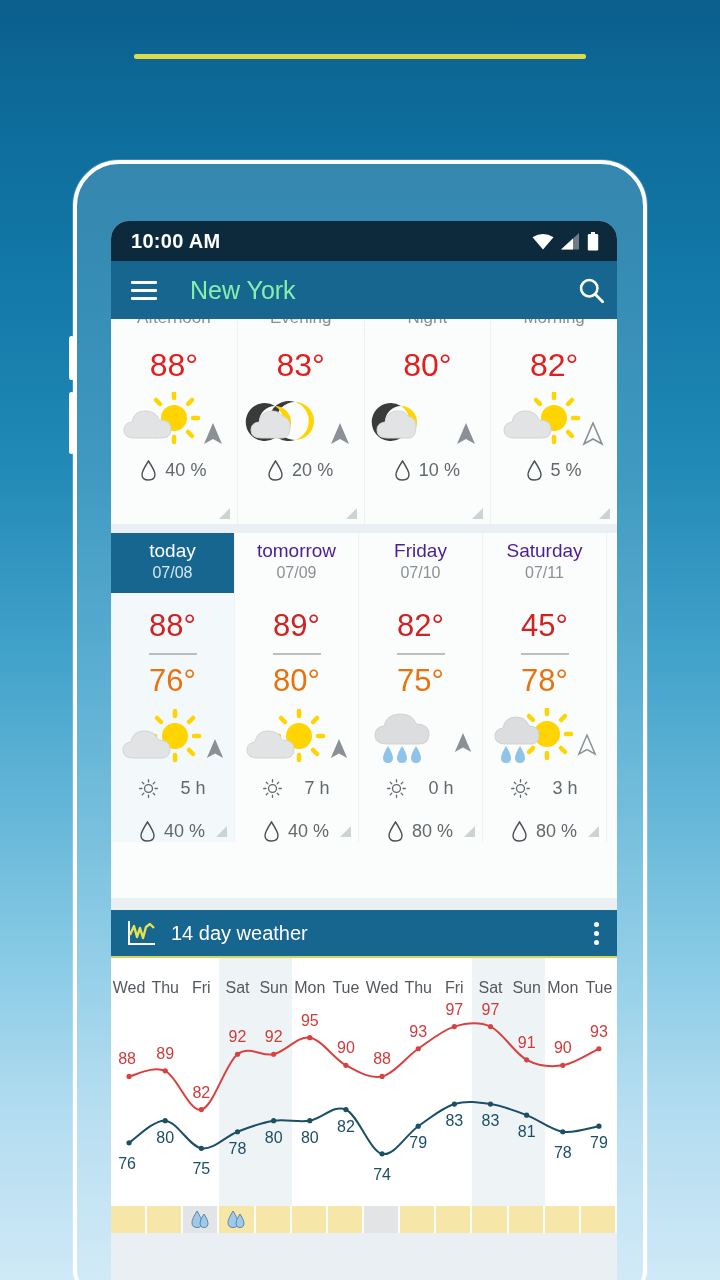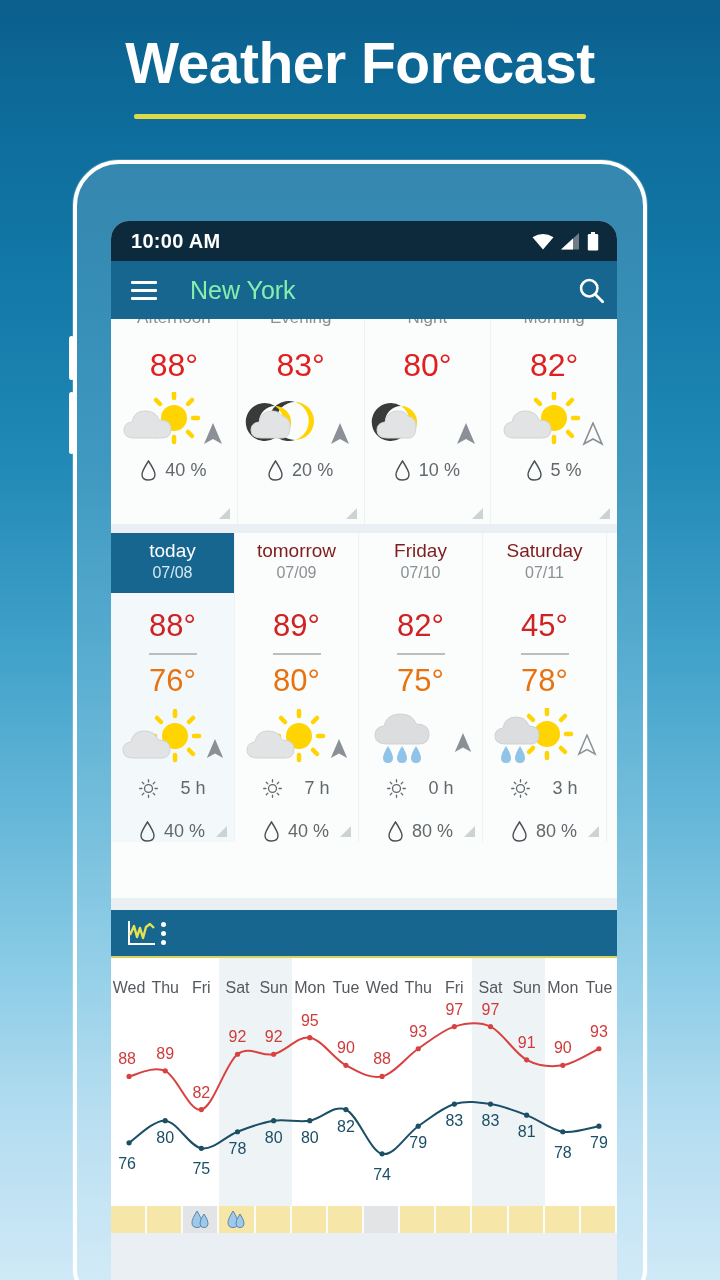--- a/index.html
+++ b/index.html
@@ -92,21 +92,21 @@
     width: 0; height: 0; border-left: 11px solid transparent; border-bottom: 11px solid #cdd2d5;
   }
 
   
   .daily-wrap { margin-top: 9px; background: #fbfcfc; overflow: hidden; height: 365px; position: relative; }
   .daily { display: flex; width: 620px; }
   .dcol { width: 124px; flex: 0 0 124px; position: relative; border-right: 1px solid #f0f1f2; }
   .dcol.today { background: #f3f8fa; }
   .dhead { height: 60px; text-align: center; padding-top: 7px; }
   .dcol.today .dhead { background: #16668f; }
-  .dname { font-size: 19px; color: #7f1d1d; }
+  .dname { font-size: 19px; color: #4c1d95; }
   .dcol.today .dname { color: #ffffff; }
   .ddate { font-size: 16px; color: #8b9094; margin-top: 2px; }
   .dcol.today .ddate { color: #d9e9f2; }
   .dhigh { font-size: 31px; color: #cf2222; text-align: center; margin-top: 15px; font-weight: 500; }
   .dsep { width: 48px; height: 2px; background: #b9bec2; margin: 9px auto 0; }
   .dlow { font-size: 31px; color: #e8720f; text-align: center; margin-top: 8px; font-weight: 500; }
   .dicon { height: 62px; margin-top: 9px; position: relative; }
   .dsun { display: flex; align-items: center; justify-content: center; gap: 22px; font-size: 18px; color: #63686c; margin-top: 8px; }
   .drain { display: flex; align-items: center; justify-content: center; gap: 9px; font-size: 18px; color: #63686c; margin-top: 22px; }
 
@@ -136,21 +136,20 @@
   .raincell.wk { background: #e3e4e5; }
 
   svg { display: block; }
   .pt-label-hi { font-size: 16px; fill: #cf3b3b; font-family: "Liberation Sans", sans-serif; }
   .pt-label-lo { font-size: 16px; fill: #1b4f66; font-family: "Liberation Sans", sans-serif; }
 </style>
 </head>
 <body>
 
 <div class="title-wrap">
-  <div class="title">Weather Forecast</div>
   <div class="title-rule"></div>
 </div>
 
 <div class="phone">
   <div class="btn-vol a"></div>
   <div class="btn-vol b"></div>
 
   <div class="screen">
 
     <div class="statusbar">
@@ -556,20 +555,21 @@
 
       </div>
     </div>
 
     <div class="chartcard">
       <div class="chart-head">
         <svg width="30" height="28" viewBox="0 0 30 28">
           <path d="M2 2 L2 25 L28 25" fill="none" stroke="#ffffff" stroke-width="2"></path>
           <polyline points="3,16 7,7 10,18 13,9 16,19 19,8 23,5 27,9" fill="none" stroke="#e6e24f" stroke-width="2.4" stroke-linejoin="round"></polyline>
         </svg>
+        <div class="chart-head-title">14 day weather</div>
         <div class="kebab">
             <i></i>
             <i></i>
             <i></i>
           </div>
       </div>
 
       <div class="chart-body">
 
         <div class="band" style="left:21.43%;width:14.29%"></div>

